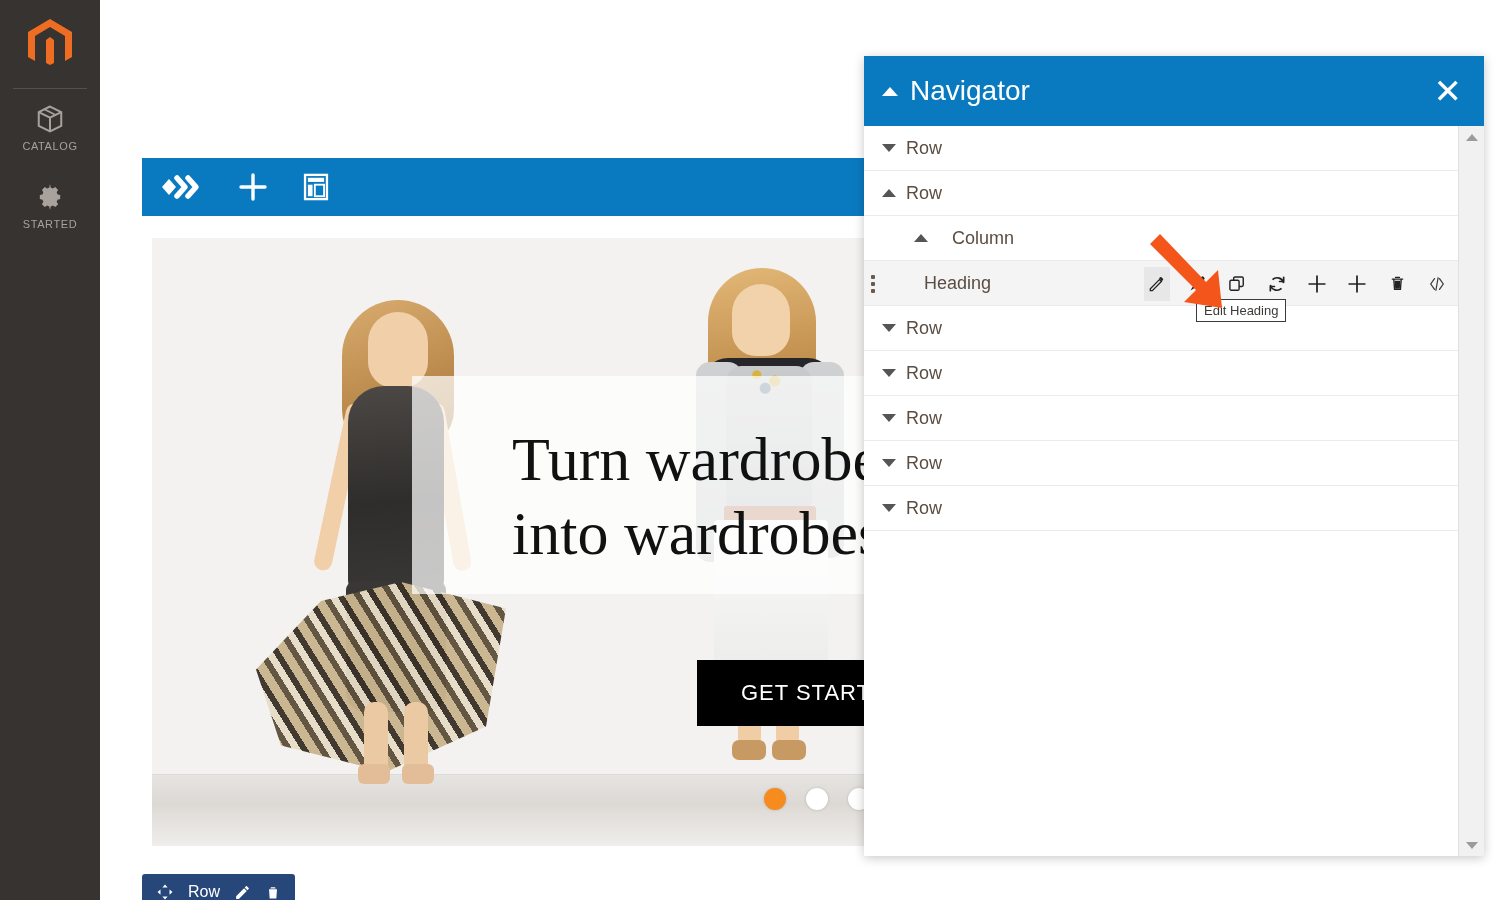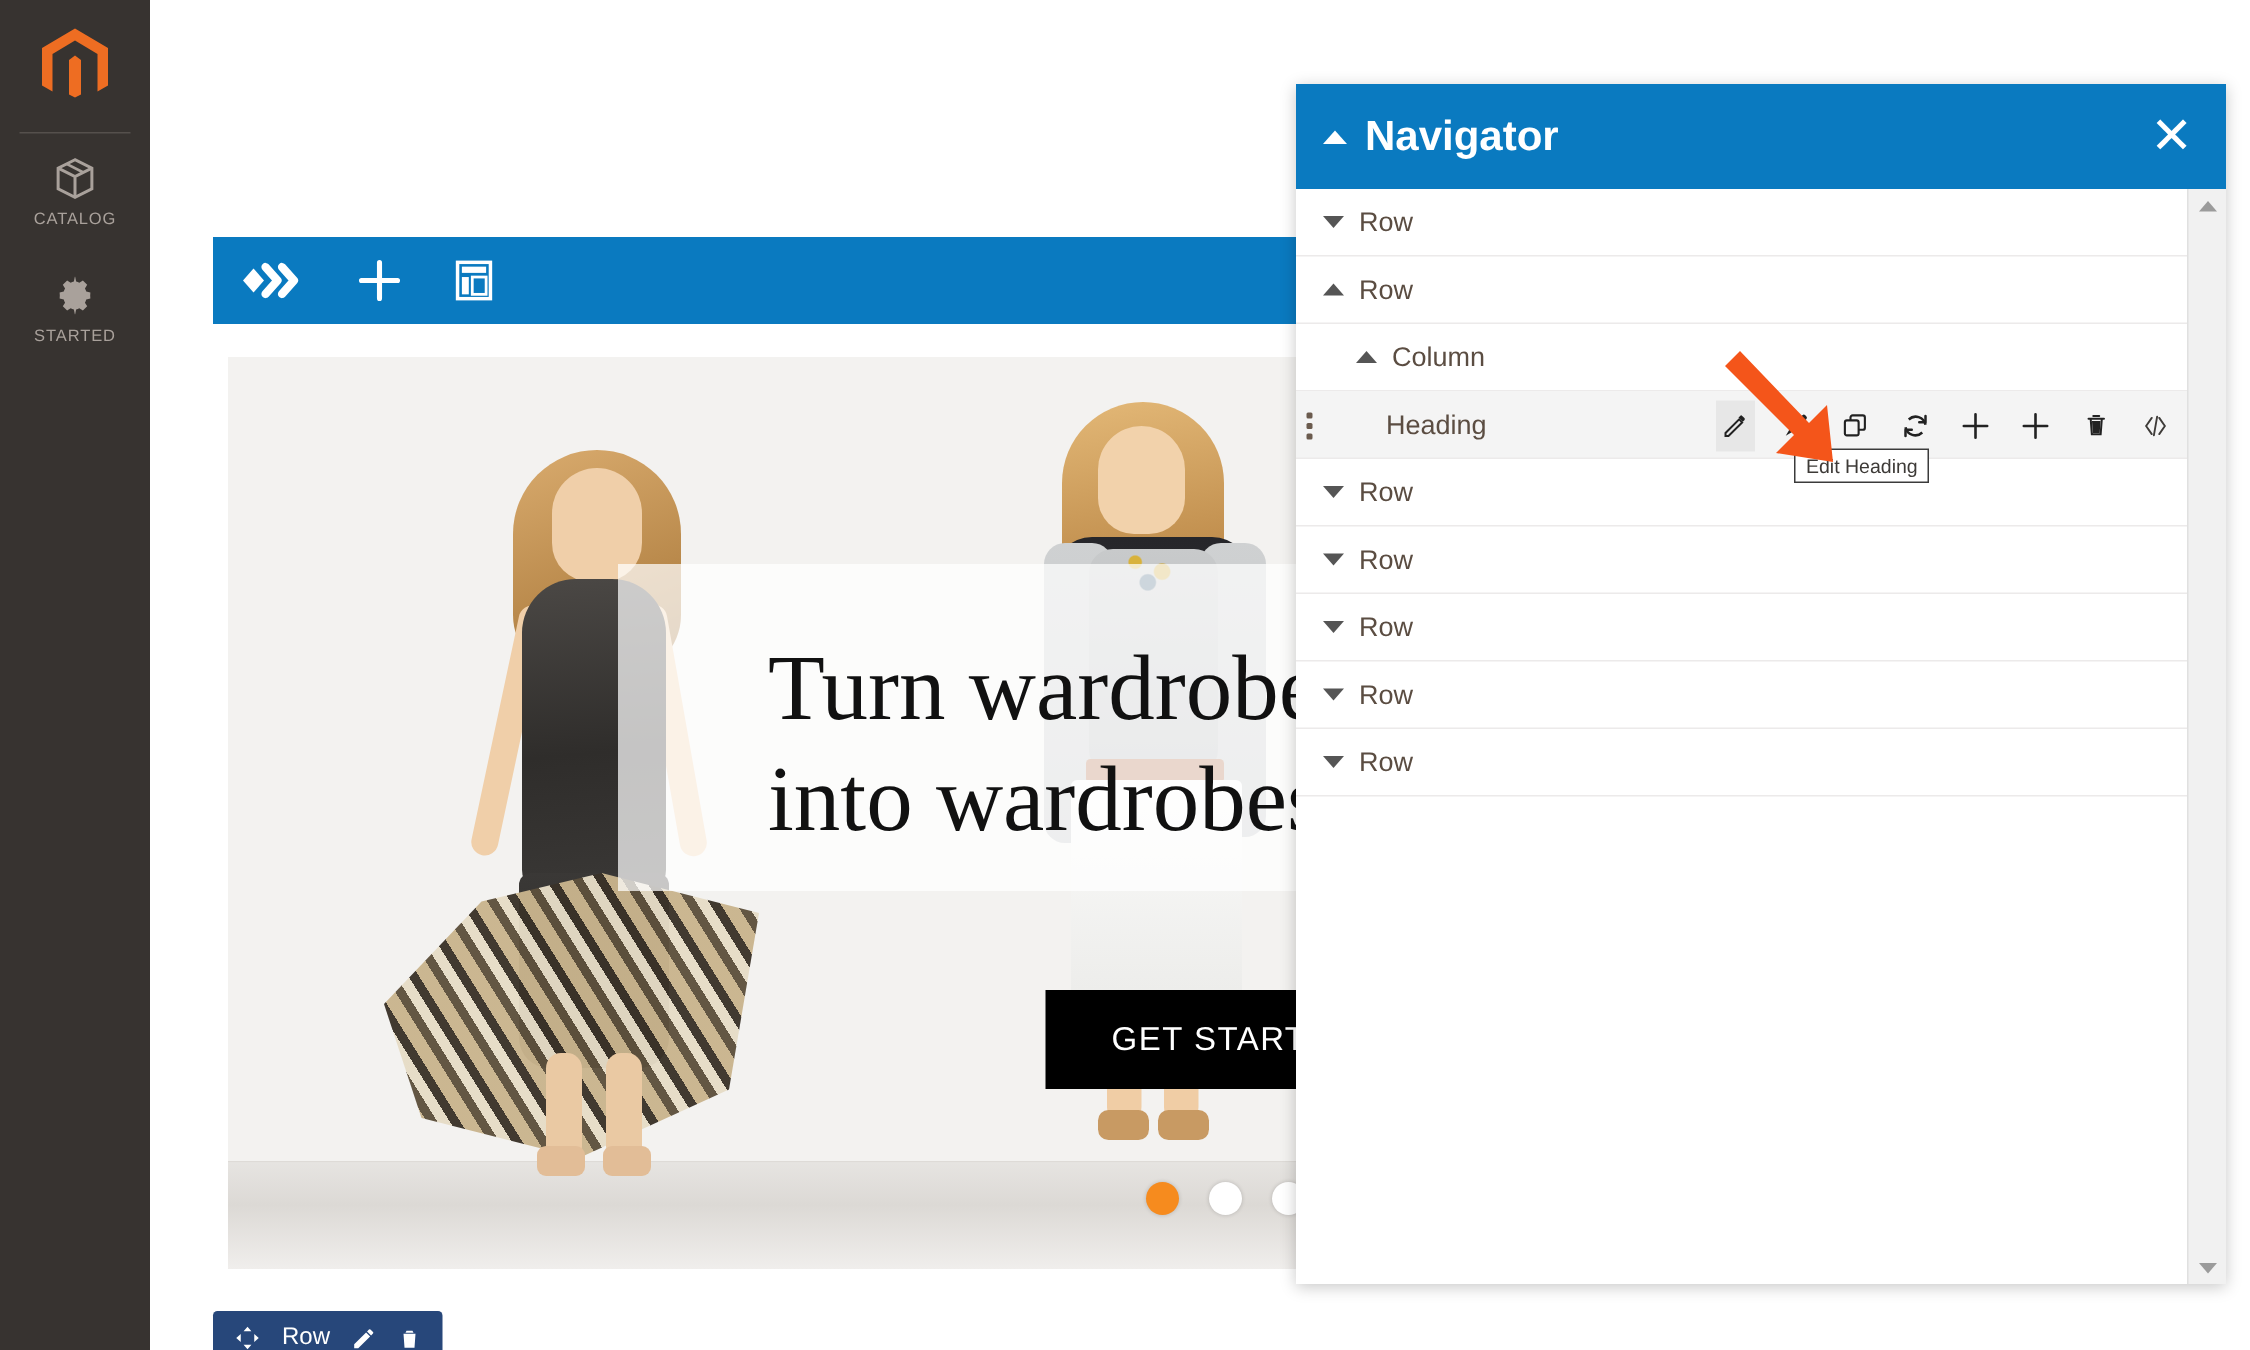--- a/index.html
+++ b/index.html
@@ -226,39 +226,39 @@
   }
   .nav-header {
     height: 70px; background: #0a7ac0; color: #fff;
     display: flex; align-items: center; padding: 0 22px 0 18px;
   }
   .nav-caret-up {
     width: 0; height: 0; margin-right: 12px;
     border-left: 8px solid transparent; border-right: 8px solid transparent;
     border-bottom: 9px solid #fff; cursor: pointer;
   }
-  .nav-title { font-size: 28px; font-weight: bold; flex: 1; }
+  .nav-title { font-size: 28px; font-weight: normal; flex: 1; }
   .nav-close { font-size: 34px; line-height: 1; cursor: pointer; font-weight: 300; }
 
   .nav-body { position: relative; height: 730px; background:#fff; }
   .nav-list { position:absolute; left:0; top:0; right: 26px; bottom: 0; }
   .tree-row {
     position: relative; height: 45px; display: flex; align-items: center;
     border-bottom: 1px solid #eceaea; font-size: 18px; color: #5b4d42;
     cursor: pointer;
   }
   .tree-row.selected { background: #f4f4f4; }
   .tri {
     width: 0; height: 0; margin-right: 10px;
     border-left: 7px solid transparent; border-right: 7px solid transparent;
   }
   .tri.down { border-top: 8px solid #555; }
   .tri.up { border-bottom: 8px solid #555; }
   .lvl0 { padding-left: 18px; }
-  .lvl1 { padding-left: 40px; }
+  .lvl1 { padding-left: 50px; gap: 14px; }
   .lvl2 { padding-left: 60px; }
   .drag-dots { position:absolute; left: 7px; top: 14px; width: 5px; cursor: grab; }
   .drag-dots i { display:block; width:4px; height:4px; background:#6b5b4e; margin-bottom:3px; border-radius:1px;}
   .row-tools {
     position: absolute; right: 8px; top: 0; height: 45px;
     display: flex; align-items: center; gap: 14px;
   }
   .tool-btn {
     width: 26px; height: 34px; display:flex; align-items:center; justify-content:center;
     cursor: pointer;

